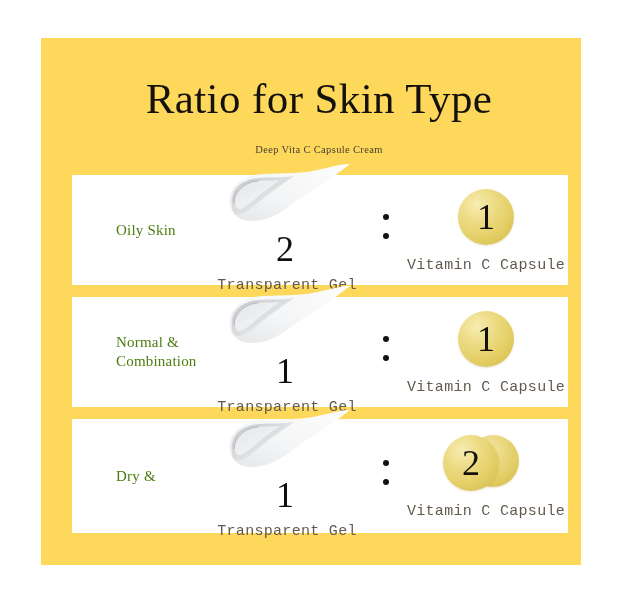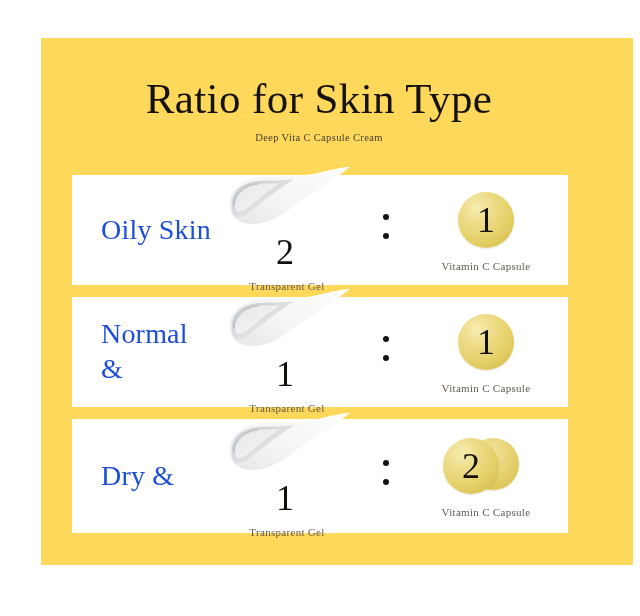--- a/index.html
+++ b/index.html
@@ -33,21 +33,21 @@
     color: #111111;
     white-space: nowrap;
     letter-spacing: .2px;
   }
 
   
   #panel {
     position: absolute;
     left: 41px;
     top: 38px;
-    width: 592px;
+    width: 540px;
     height: 527px;
     background: #fdd85a;
   }
 
   
   #heading {
     position: absolute;
     left: 0;
     top: 0;
     width: 556px;
@@ -57,21 +57,21 @@
     margin: 0;
     padding-top: 38px;
     font-family: "Liberation Serif", "DejaVu Serif", serif;
     font-weight: 400;
     font-size: 43px;
     line-height: 1.05;
     color: #15110c;
     letter-spacing: .4px;
   }
   #page-subtitle {
-    margin: 0;
+    margin: 12px;
     padding-top: 11px;
     font-family: "Liberation Serif", "DejaVu Serif", serif;
     font-size: 10.5px;
     color: #4a4035;
     letter-spacing: .35px;
   }
 
   
   .card {
     position: absolute;
@@ -80,26 +80,26 @@
     background: #ffffff;
     display: flex;
     align-items: center;
   }
   #card-0 { top: 137px; height: 110px; }   
   #card-1 { top: 259px; height: 110px; }   
   #card-2 { top: 381px; height: 114px; justify-content: flex-end; }   
 
   .skin-type-label {
     width: 216px;
-    padding-left: 29px;
+    padding-left: 44px;
     box-sizing: border-box;
     font-family: "Liberation Serif", "DejaVu Serif", serif;
-    font-size: 28px;
+    font-size: 15px;
     line-height: 1.24;
-    color: #1d4ed8;
+    color: #4d7c0f;
     letter-spacing: .2px;
   }
   .skin-type-label .line2 { display: block; }
 
   .ratio-zone {
     flex: 1;
     display: flex;
     align-items: center;
     height: 100%;
     padding-right: 6px;
@@ -132,22 +132,22 @@
     z-index: 5;
     font-family: "Liberation Serif", "DejaVu Serif", serif;
     font-size: 36px;
     line-height: 1;
     color: #120f0b;
   }
   .qty-gel  { transform: translate(-2px, -1px); }
 
   .item-caption {
     margin-top: 9px;
-    font-family: Liberation Serif, serif;
-    font-size: 11px;
+    font-family: Liberation Mono, monospace;
+    font-size: 15px;
     color: #635a4e;
     letter-spacing: .3px;
     white-space: nowrap;
   }
 
   
   .ratio-colon {
     width: 48px;
     height: 66px;
     display: flex;
@@ -259,20 +259,21 @@
         </div>
         <div class="item-caption">Vitamin C Capsule</div>
       </div>
 
     </div>
   </div>
 
   <div class="card" id="card-1">
     <div class="skin-type-label">
       <span>Normal &amp;</span>
+      <span class="line2">Combination</span>
     </div>
 
     <div class="ratio-zone">
 
       <div class="side side-gel">
         <div class="visual gel-visual">
           <svg width="130" height="70" viewBox="0 0 130 70" aria-hidden="true">
             <defs>
               <linearGradient id="g1a" x1="0" y1="1" x2="1" y2="0">
                 <stop offset="0%" stop-color="#e4e6e8"></stop>

